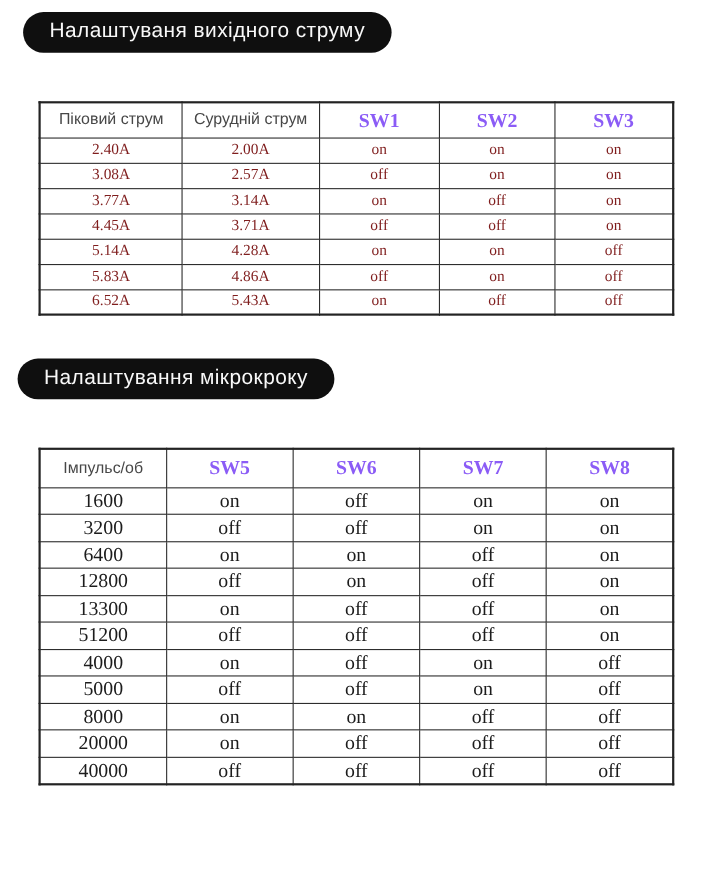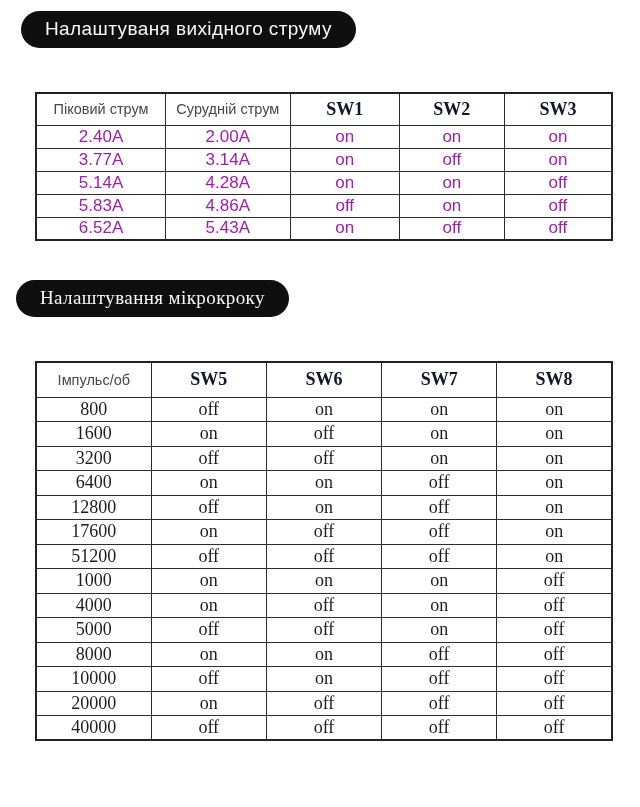--- a/index.html
+++ b/index.html
@@ -15,21 +15,21 @@
     background: #0f0f0f;
     color: #f8f8f8;
     border-radius: 19px;
     padding: 7px 24px 8px 24px;
     font-size: 19px;
     letter-spacing: 0.4px;
     font-family: "Liberation Sans", sans-serif;
     text-align: center;
   }
   .pill-1 { margin: 11px 0 0 21px; }
-  .pill-2 { margin: 39px 0 0 16px; font-family: Liberation Serif, serif; }
+  .pill-2 { margin: 39px 0 0 16px; }
 
   table.data-table {
     border-collapse: collapse;
     table-layout: fixed;
     width: 578px;
     margin-left: 35px;
     background: #ffffff;
   }
   table.t1 { margin-top: 21px; }
   table.t2 { margin-top: 17px; }
@@ -46,29 +46,29 @@
   .label-head {
     font-family: "Liberation Sans", sans-serif;
     font-weight: normal;
     font-size: 14.5px;
     color: #474747;
   }
   .sw-head {
     font-family: "Liberation Serif", serif;
     font-weight: bold;
     font-size: 18px;
-    color: #0f172a;
+    color: #8b5cf6;
   }
 
   .t1 th { height: 32px; }
   .t1 td {
     height: 23px;
-    font-family: Liberation Sans, sans-serif;
-    font-size: 17px;
-    color: #a21caf;
+    font-family: Liberation Serif, serif;
+    font-size: 14px;
+    color: #7f1d1d;
   }
   .t1 col.c0 { width: 22.5%; }
   .t1 col.c1 { width: 21.6%; }
   .t1 col.c2 { width: 19.0%; }
   .t1 col.c3 { width: 18.2%; }
   .t1 col.c4 { width: 18.7%; }
 
   .t2 th { height: 35px; }
   .t2 td {
     height: 24.5px;
@@ -103,23 +103,37 @@
     </thead>
     <tbody>
         <tr>
           <td>2.40A</td>
           <td>2.00A</td>
           <td>on</td>
           <td>on</td>
           <td>on</td>
         </tr>
         <tr>
+          <td>3.08A</td>
+          <td>2.57A</td>
+          <td>off</td>
+          <td>on</td>
+          <td>on</td>
+        </tr>
+        <tr>
           <td>3.77A</td>
           <td>3.14A</td>
           <td>on</td>
+          <td>off</td>
+          <td>on</td>
+        </tr>
+        <tr>
+          <td>4.45A</td>
+          <td>3.71A</td>
+          <td>off</td>
           <td>off</td>
           <td>on</td>
         </tr>
         <tr>
           <td>5.14A</td>
           <td>4.28A</td>
           <td>on</td>
           <td>on</td>
           <td>off</td>
         </tr>
@@ -156,27 +170,20 @@
       <tr>
           <th class="label-head">Імпульс/об</th>
           <th class="sw-head">SW5</th>
           <th class="sw-head">SW6</th>
           <th class="sw-head">SW7</th>
           <th class="sw-head">SW8</th>
         </tr>
     </thead>
     <tbody>
         <tr>
-          <td>800</td>
-          <td>off</td>
-          <td>on</td>
-          <td>on</td>
-          <td>on</td>
-        </tr>
-        <tr>
           <td>1600</td>
           <td>on</td>
           <td>off</td>
           <td>on</td>
           <td>on</td>
         </tr>
         <tr>
           <td>3200</td>
           <td>off</td>
           <td>off</td>
@@ -191,64 +198,50 @@
           <td>on</td>
         </tr>
         <tr>
           <td>12800</td>
           <td>off</td>
           <td>on</td>
           <td>off</td>
           <td>on</td>
         </tr>
         <tr>
-          <td>17600</td>
+          <td>13300</td>
           <td>on</td>
           <td>off</td>
           <td>off</td>
           <td>on</td>
         </tr>
         <tr>
           <td>51200</td>
           <td>off</td>
           <td>off</td>
           <td>off</td>
           <td>on</td>
         </tr>
         <tr>
-          <td>1000</td>
-          <td>on</td>
-          <td>on</td>
-          <td>on</td>
-          <td>off</td>
-        </tr>
-        <tr>
           <td>4000</td>
           <td>on</td>
           <td>off</td>
           <td>on</td>
           <td>off</td>
         </tr>
         <tr>
           <td>5000</td>
           <td>off</td>
           <td>off</td>
           <td>on</td>
           <td>off</td>
         </tr>
         <tr>
           <td>8000</td>
           <td>on</td>
-          <td>on</td>
-          <td>off</td>
-          <td>off</td>
-        </tr>
-        <tr>
-          <td>10000</td>
-          <td>off</td>
           <td>on</td>
           <td>off</td>
           <td>off</td>
         </tr>
         <tr>
           <td>20000</td>
           <td>on</td>
           <td>off</td>
           <td>off</td>
           <td>off</td>

